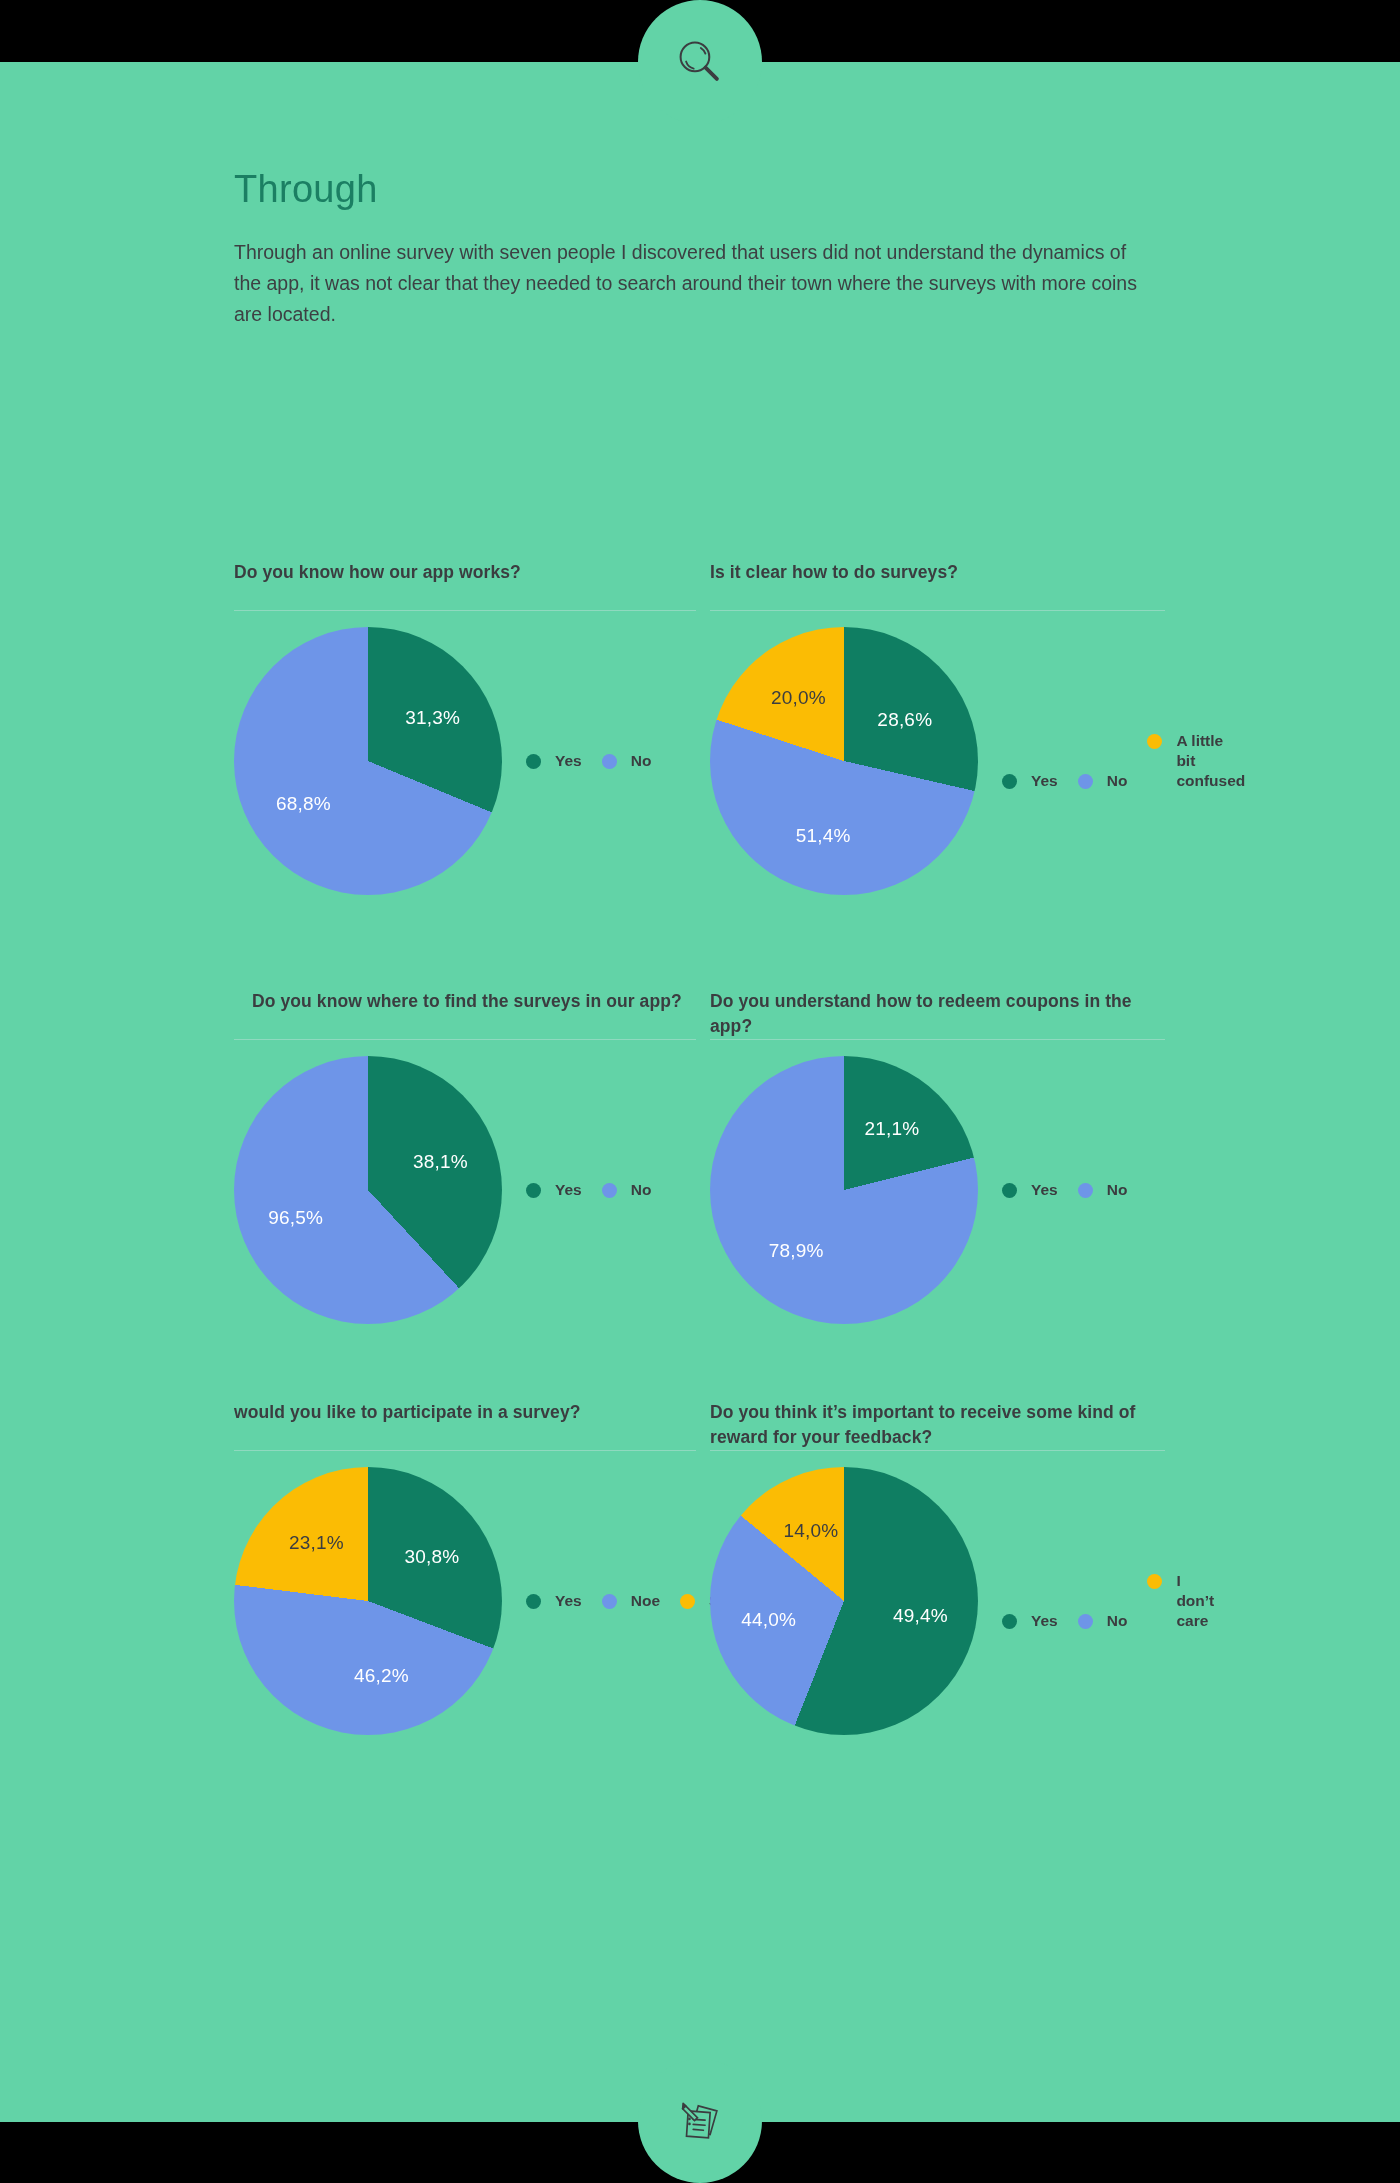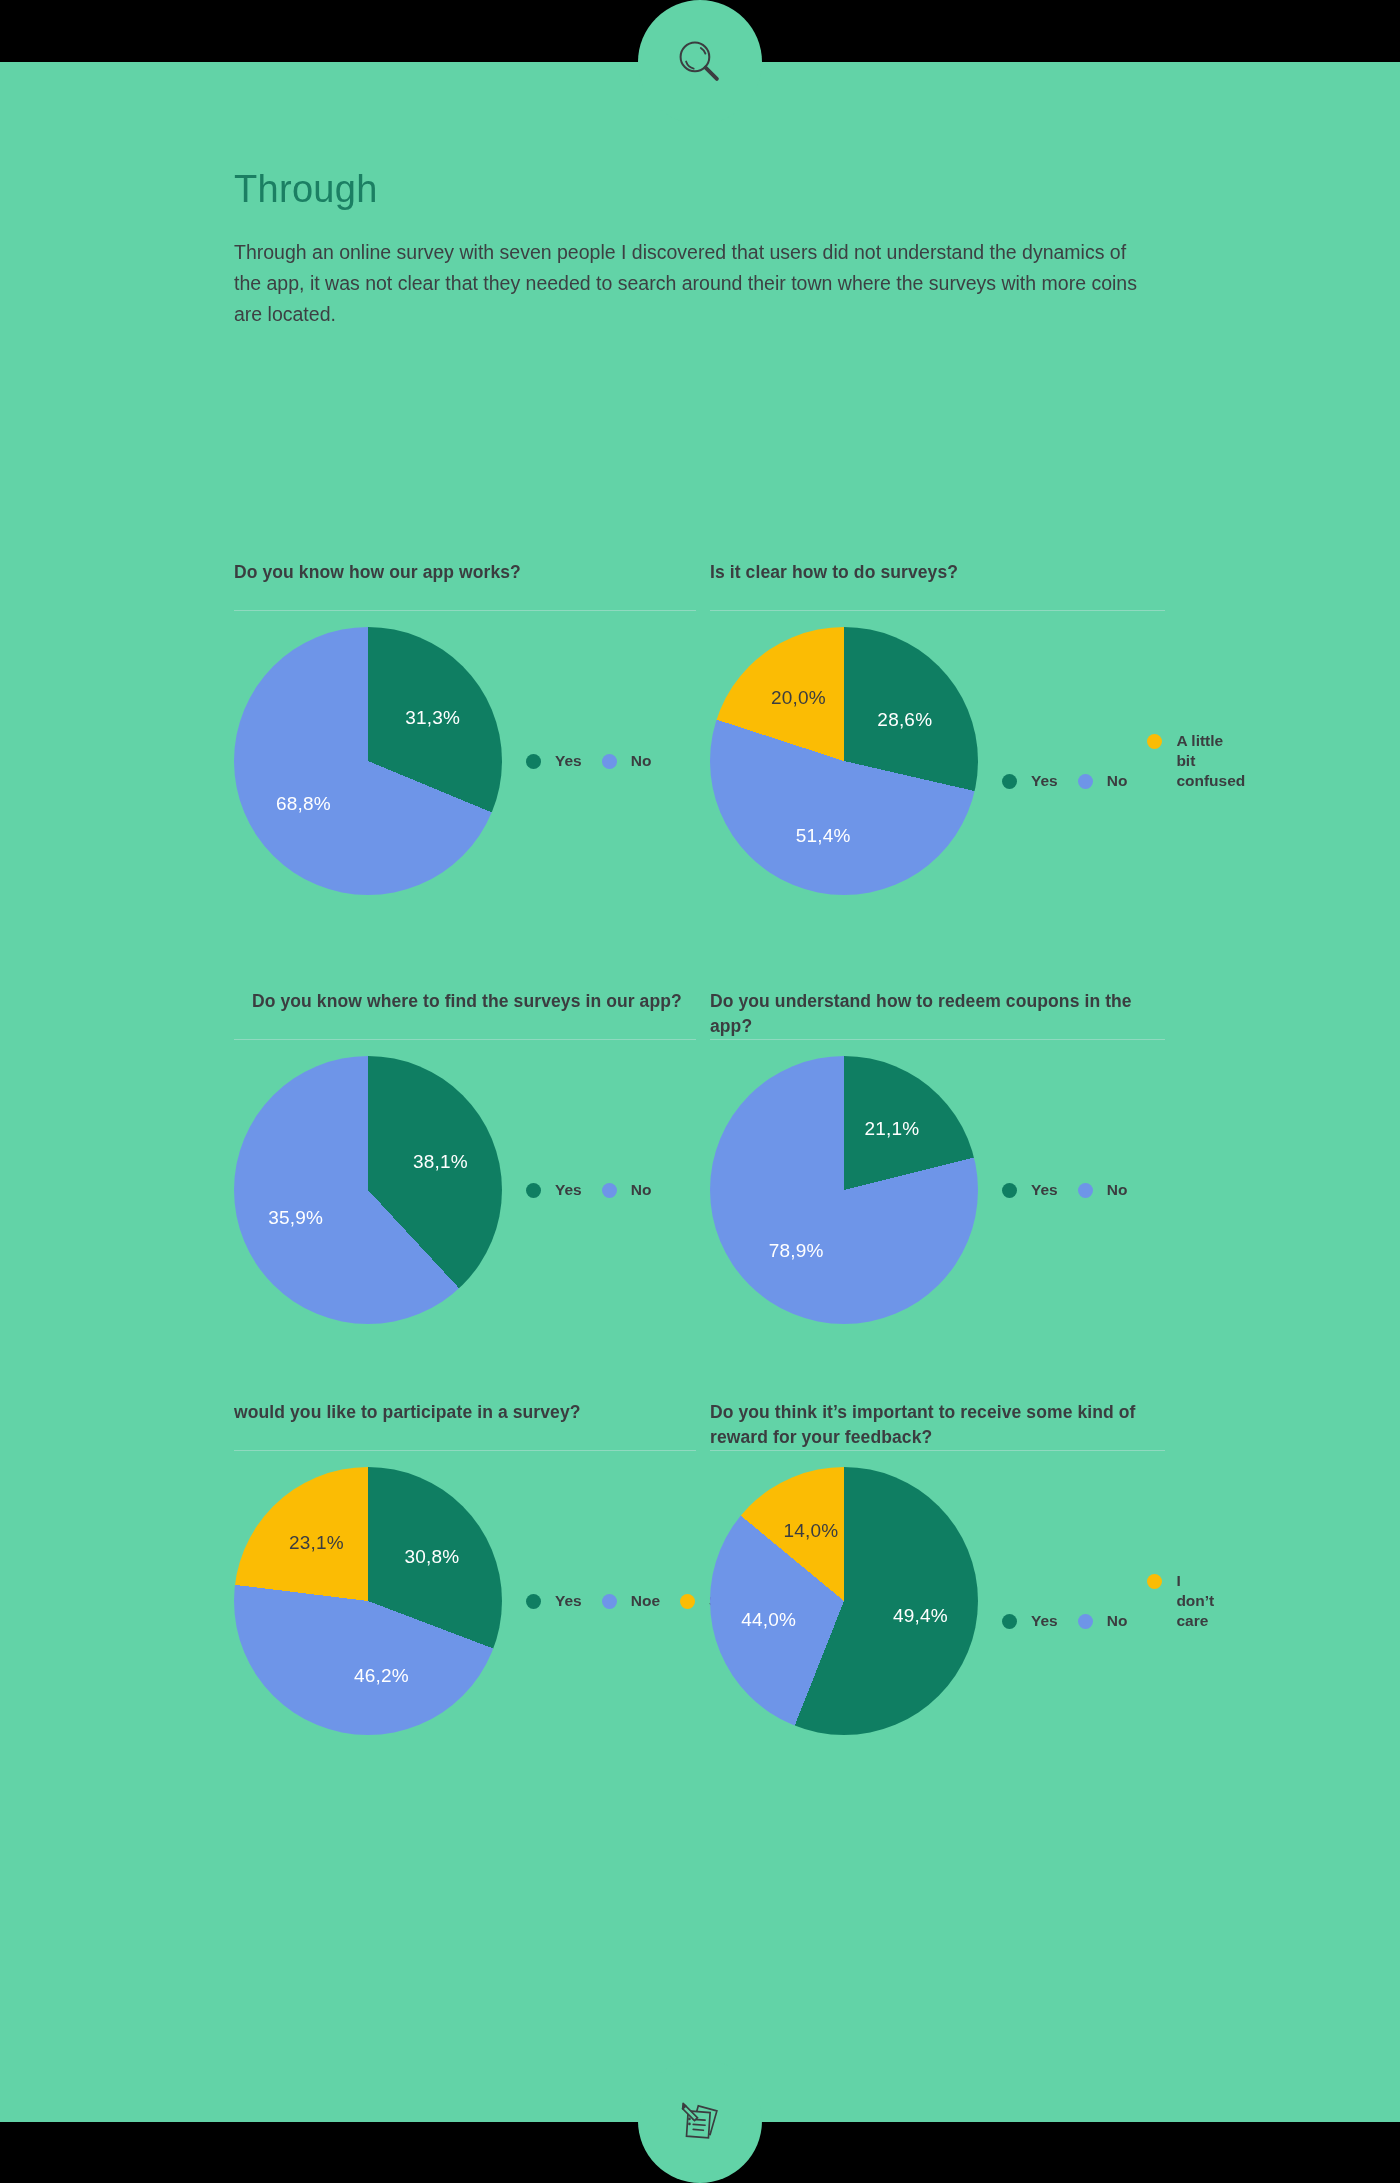--- a/index.html
+++ b/index.html
@@ -271,21 +271,21 @@
     <div class="row-gap-a"></div>
 
     <div class="chart-row">
       <div class="chart-card">
         <div class="chart-heading indented">Do you know where to find the surveys in our app?</div>
         <hr class="chart-rule">
         <div class="chart-body">
           <div class="pie-wrap">
             <div class="pie" style="background: conic-gradient(rgb(15, 126, 98) 0deg, rgb(15, 126, 98) 137.16deg, rgb(110, 149, 232) 137.16deg, rgb(110, 149, 232) 360deg);"></div>
             <div class="slice-label light" style="left: 206.352px; top: 105.617px;">38,1%</div>
-            <div class="slice-label light" style="left: 61.6482px; top: 162.383px;">35,9%</div>
+            <div class="slice-label light" style="left: 61.6482px; top: 162.383px;">96,5%</div>
           </div>
           <div class="legend">
             <div class="legend-item">
               <span class="legend-dot" style="background: rgb(15, 126, 98);"></span>
               <span class="legend-label">Yes</span>
             </div>
             <div class="legend-item">
               <span class="legend-dot" style="background: rgb(110, 149, 232);"></span>
               <span class="legend-label">No</span>
             </div>

